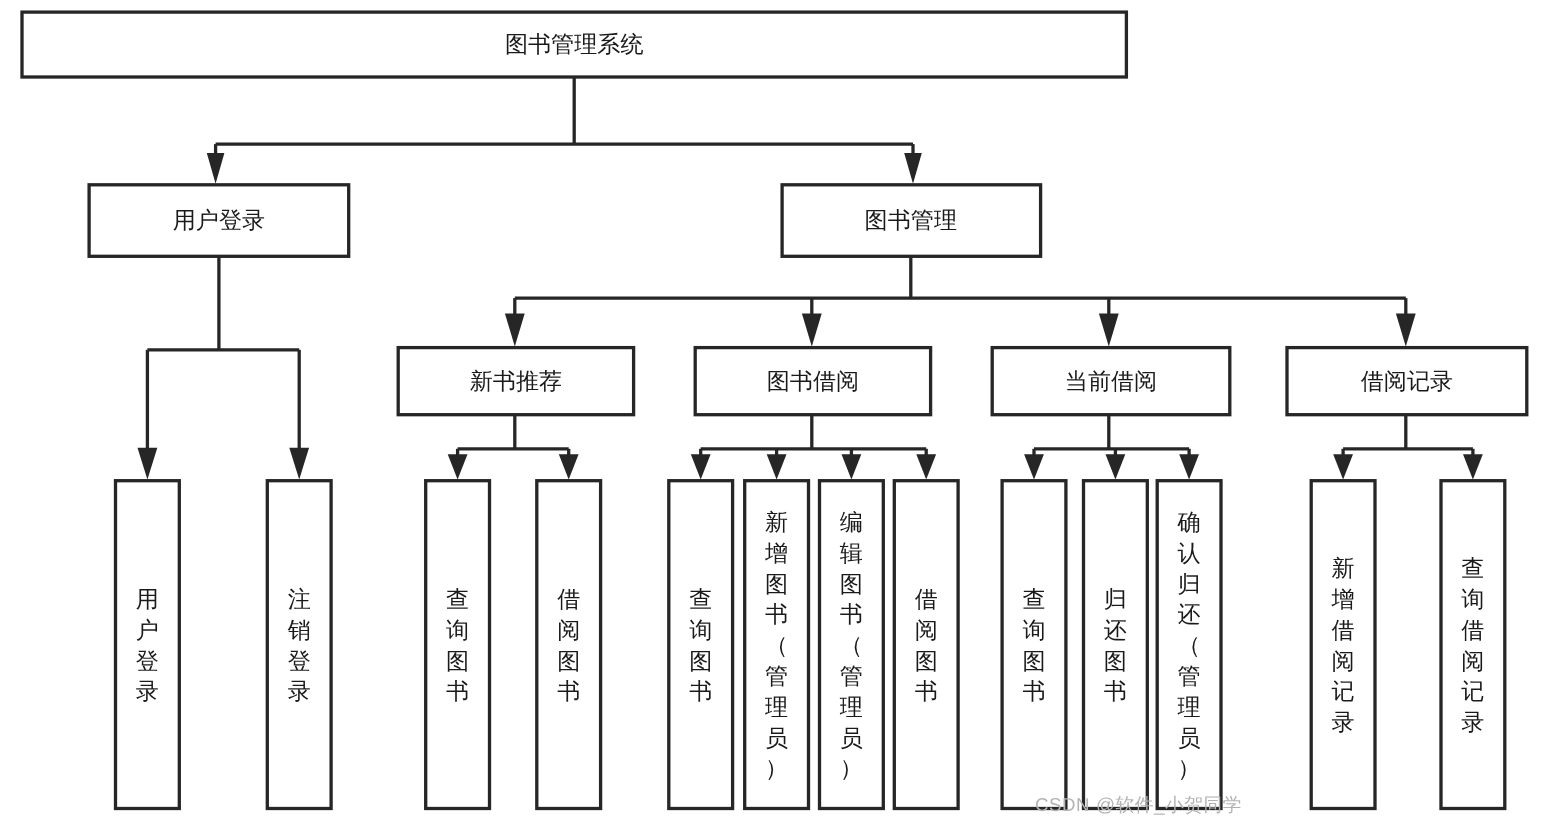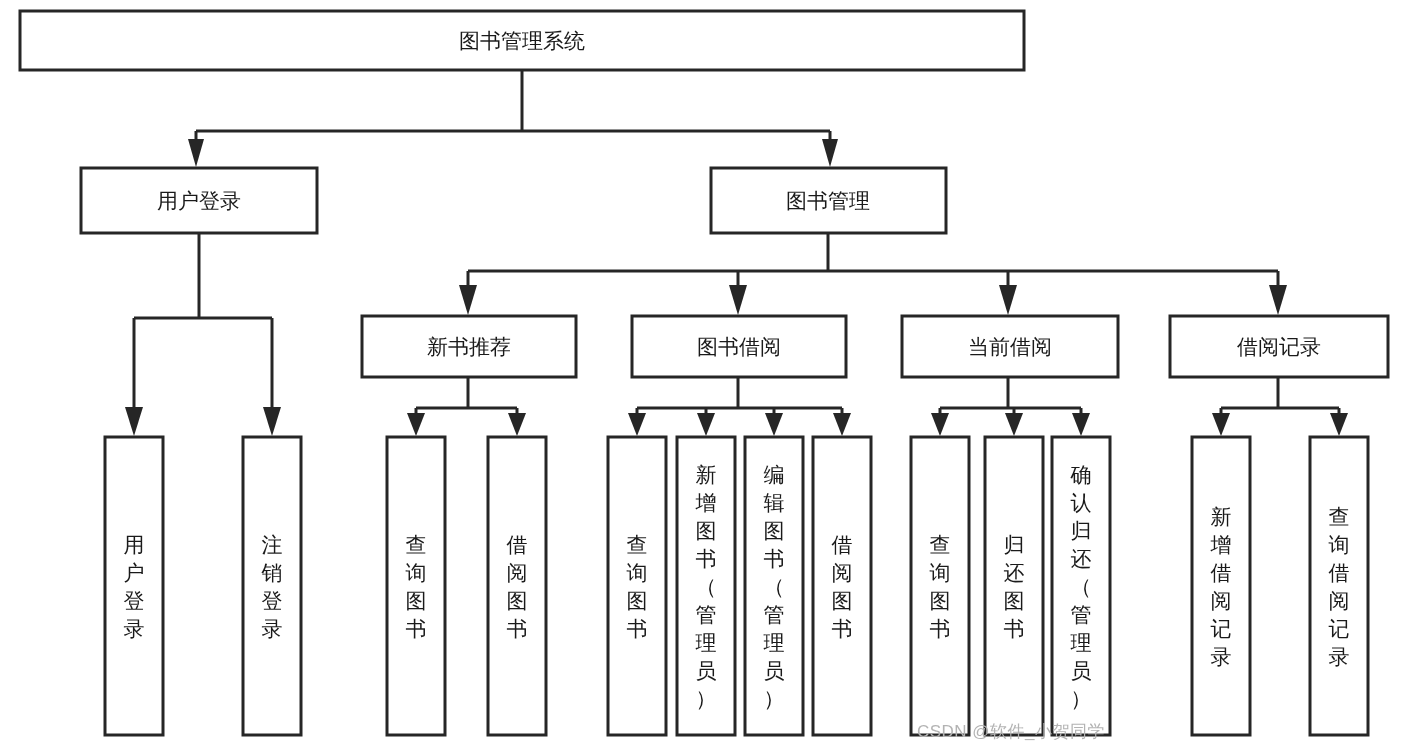--- a/index.html
+++ b/index.html
@@ -11,20 +11,21 @@
     width: 1405px;
     height: 747px;
     font-family: "Liberation Sans", "DejaVu Sans", sans-serif;
     overflow: hidden;
   }
   #diagram-root {
     position: relative;
     width: 1113px;
     height: 747px;
     background: #ffffff;
+    padding-left: 24px;
   }
   svg#flow {
     position: absolute;
     left: 0;
     top: 0;
     width: 1405px;
     height: 747px;
     display: block;
   }
   .node-rect {

